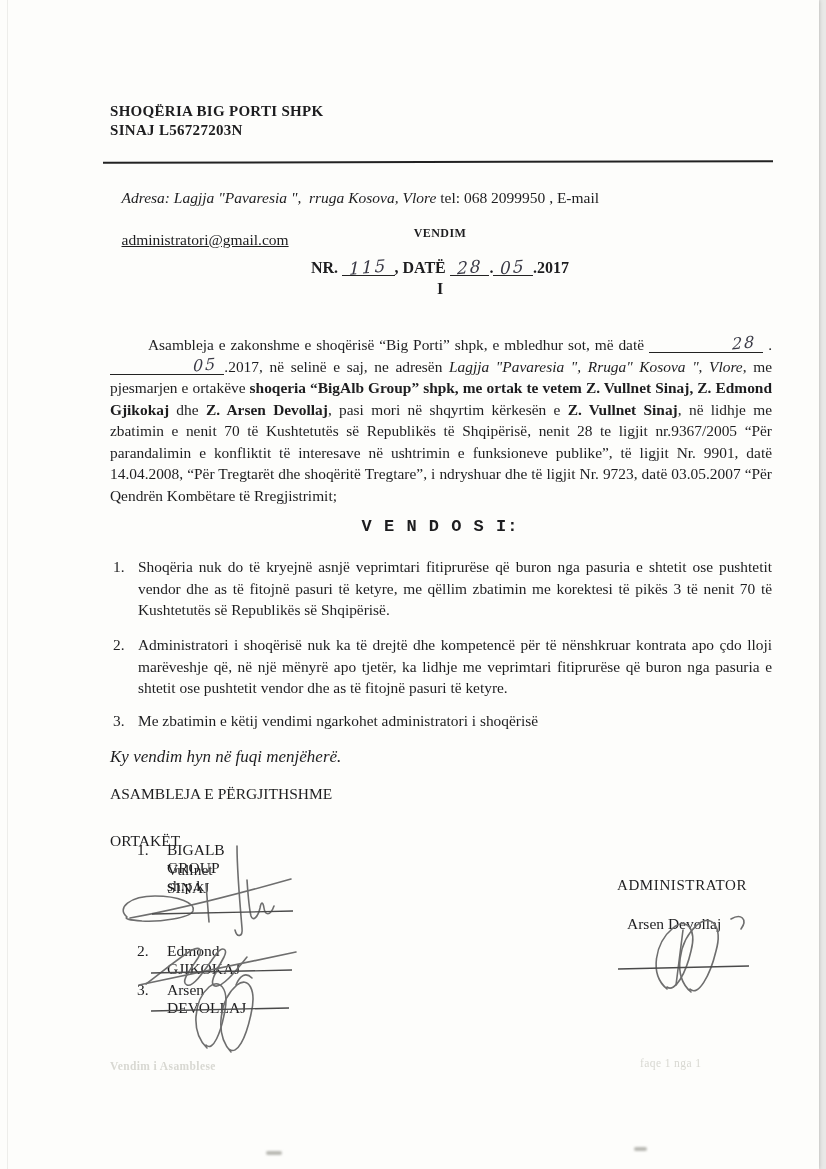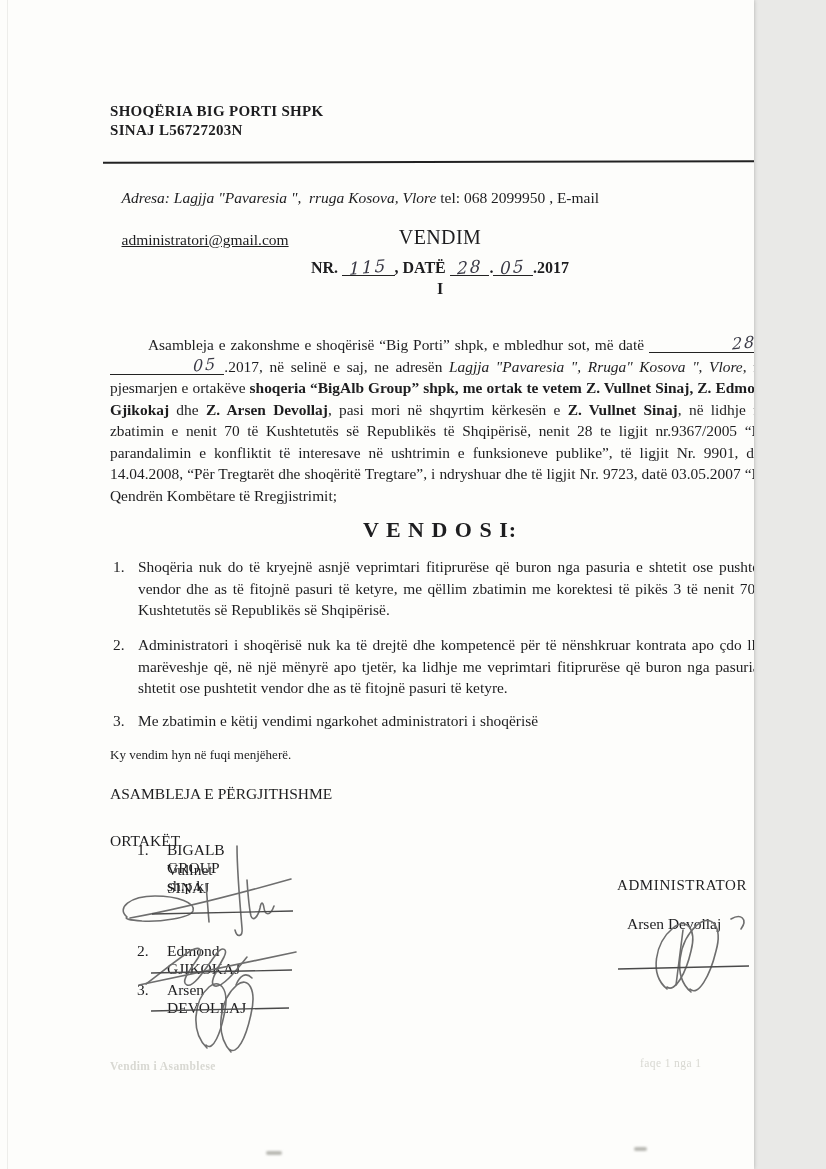--- a/index.html
+++ b/index.html
@@ -1,66 +1,66 @@
 <!DOCTYPE html>
 <html><head>
 <meta charset="utf-8">
 <style>
   html,body{margin:0;padding:0;background:#e9e9e7;}
   .page{
     position:relative;
-    width:754px;height:1169px;
+    width:819px;height:1169px;
     background:#fdfdfb;
     font-family:"Liberation Serif","DejaVu Serif",serif;
     color:#1d1d1f;
     overflow:hidden;
     box-shadow:0 0 4px rgba(0,0,0,.25);
   }
   .abs{position:absolute;}
   .bold{font-weight:bold;}
   .italic{font-style:italic;}
   .center{text-align:center;}
   .pre{white-space:pre-wrap;}
 
   .company{left:110px;top:103px;font-size:15px;font-weight:bold;letter-spacing:.3px;}
   .nipt{left:110px;top:122px;font-size:15px;font-weight:bold;letter-spacing:.3px;}
   .rule{left:103px;top:161px;width:670px;height:2px;background:#222;transform:rotate(-.12deg);}
   .address{left:106px;top:166px;width:668px;font-size:15.5px;line-height:21px;}
   .email{text-decoration:underline;}
 
-  .doctype{left:110px;top:226px;width:660px;font-size:20px;font-weight:normal;letter-spacing:.4px;}
+  .doctype{left:110px;top:226px;width:660px;font-size:12px;font-weight:bold;letter-spacing:.4px;}
   .nrline{left:110px;top:259px;width:660px;font-size:16px;font-weight:bold;}
   .of-i{left:110px;top:280px;width:660px;font-size:16px;font-weight:bold;}
   .assembly-line{left:110px;top:297px;width:660px;font-size:16px;font-weight:bold;}
 
   .hw-slot{display:inline-block;border-bottom:1.2px solid #222;padding:0 7px;line-height:15px;}
   .hw{
     display:inline-block;
     font-family:"DejaVu Serif",serif;
     font-style:italic;font-weight:normal;
     color:#3a3a46;font-size:16px;
     transform:rotate(-5deg) skewX(-6deg);
     letter-spacing:2px;
   }
   .nrline .hw{font-size:17px;}
 
   .intro{
     left:110px;top:334px;width:662px;
     font-size:15.4px;line-height:21.5px;
     text-align:justify;text-indent:38px;
   }
-  .vendosi{left:110px;top:517px;width:660px;font-size:22px;font-weight:bold;letter-spacing:1px;}
+  .vendosi{left:110px;top:517px;width:660px;font-size:17px;font-weight:bold;letter-spacing:1px;font-family:Liberation Mono, monospace;}
 
   .ditem{left:113px;width:659px;font-size:15.4px;line-height:21.5px;padding-left:25px;box-sizing:border-box;}
   .ditem .num{position:absolute;left:0;top:0;}
   .just{text-align:justify;}
   .d1{top:556px;}
   .d2{top:634px;}
   .d3{top:710px;}
-  .closing{left:110px;top:747px;font-size:13px;}
+  .closing{left:110px;top:747px;font-size:17px;font-style:italic;}
 
   .asm1{left:110px;top:785px;font-size:15.5px;}
   .asm2{left:110px;top:806px;font-size:15.5px;margin-top:26px;}
 
   .sig-row{font-size:15.5px;}
   .sig-num{position:absolute;left:137px;}
   .sig-name{position:absolute;left:167px;}
   .r1{top:841px;}
   .r1b{top:861px;}
   .r2{top:942px;}

